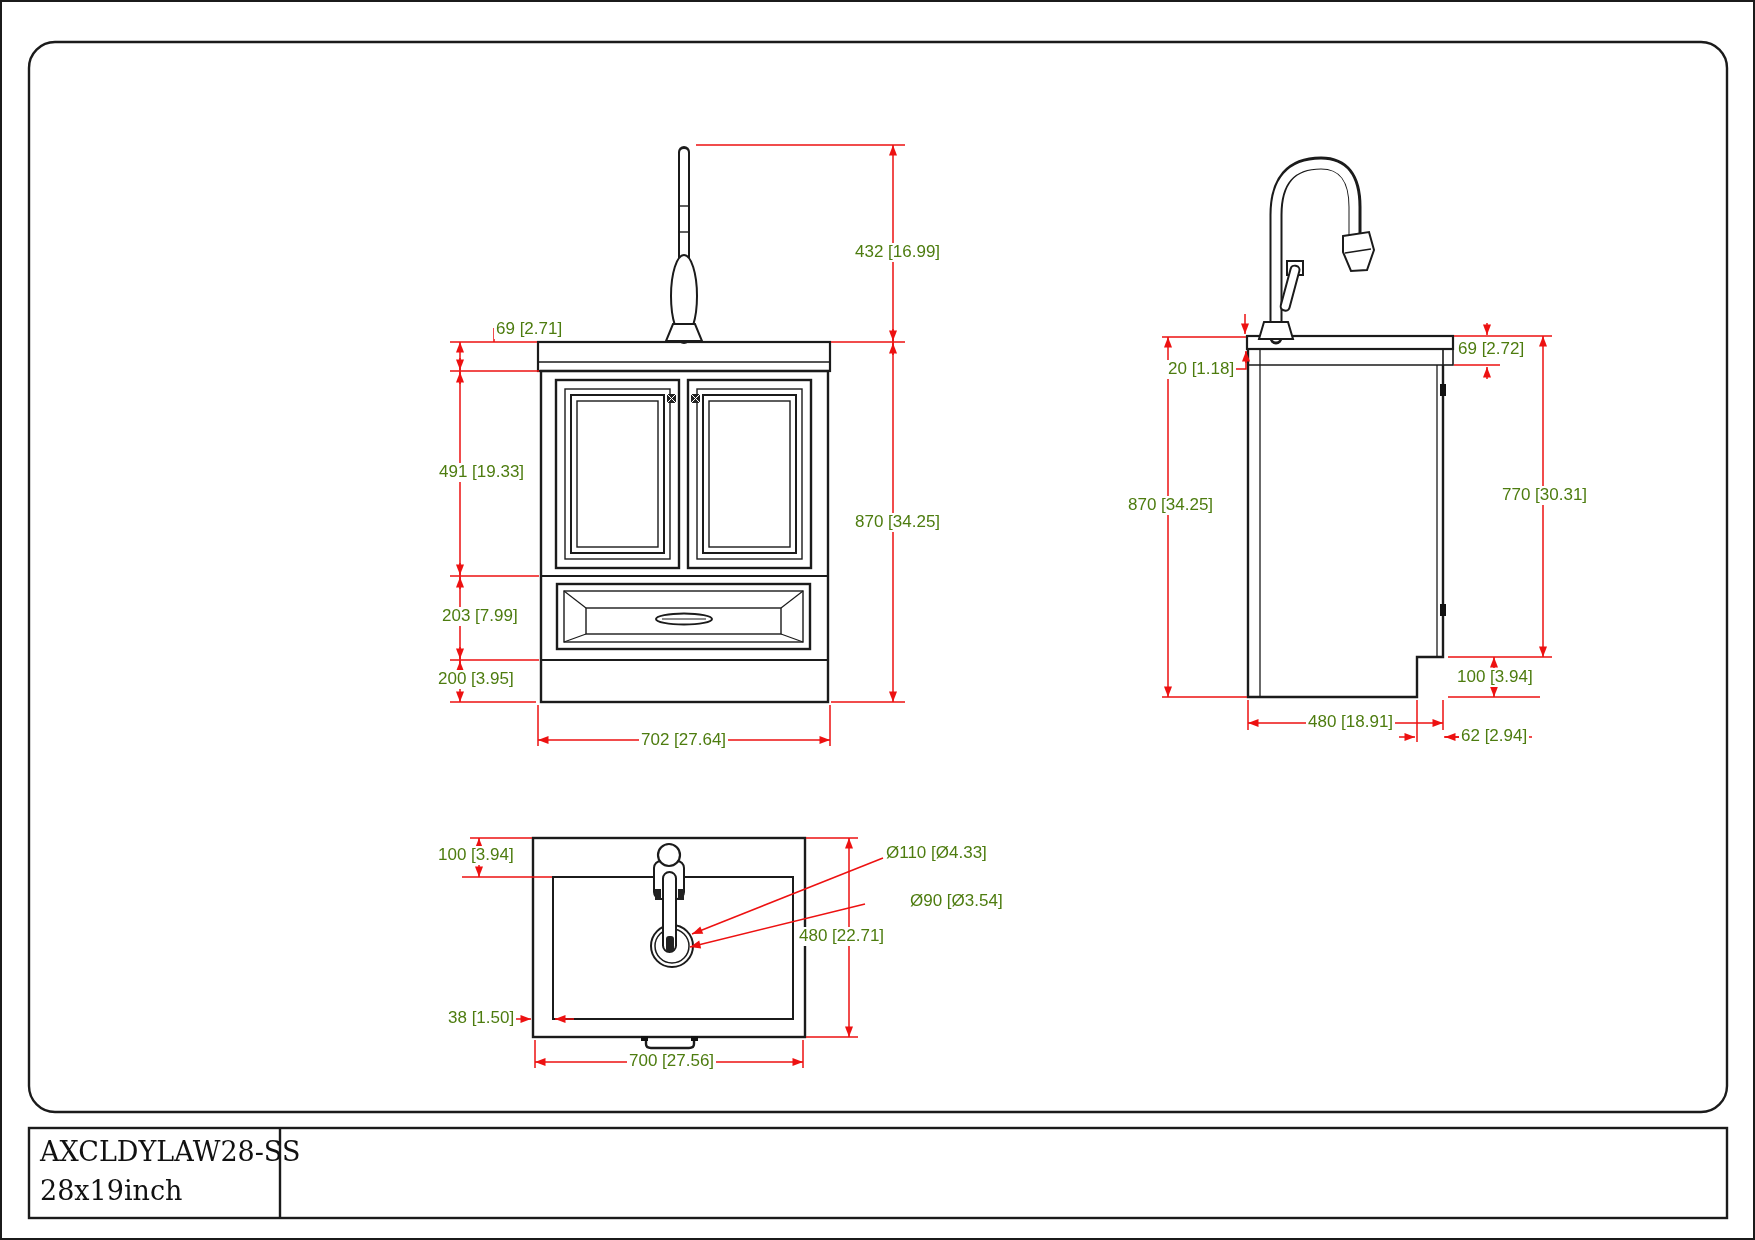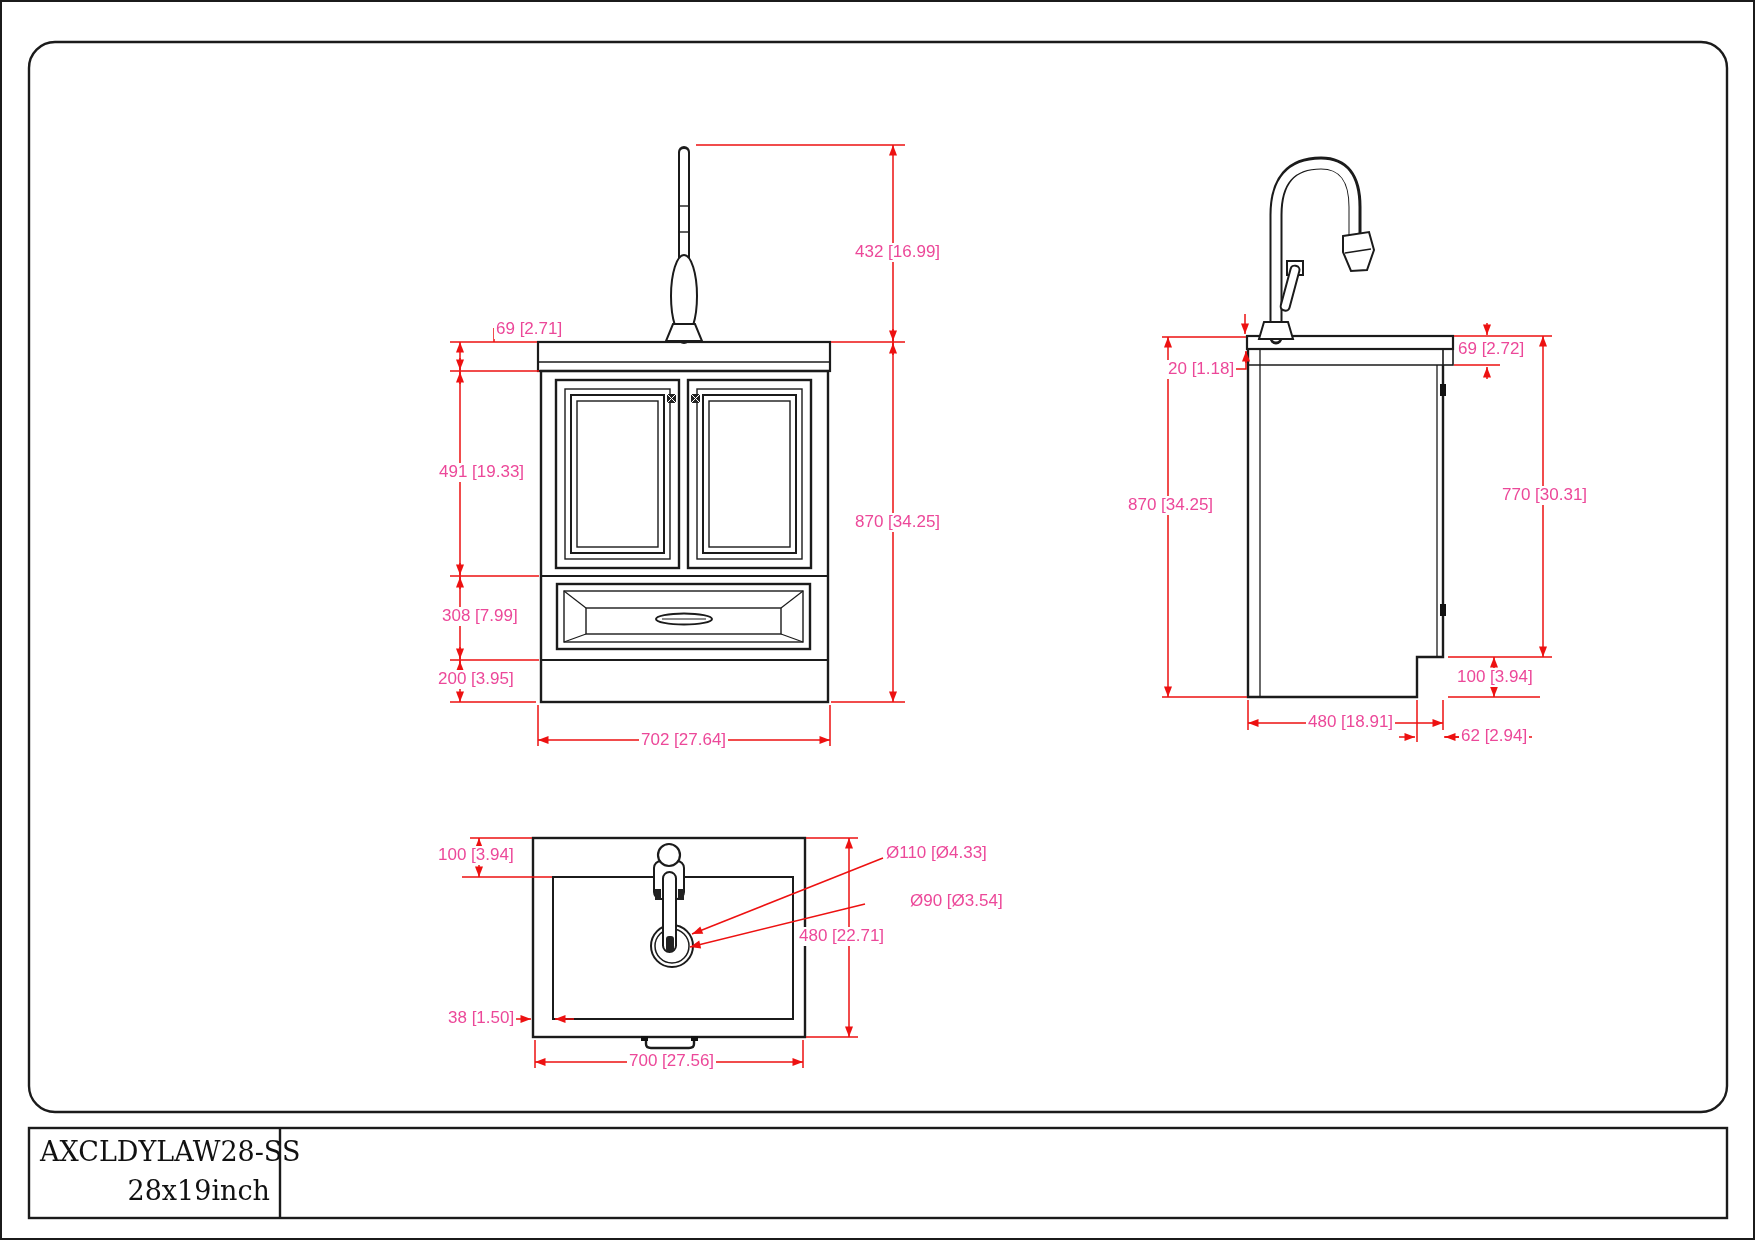--- a/index.html
+++ b/index.html
@@ -1,22 +1,22 @@
 <!DOCTYPE html>
 <html><head>
 <meta charset="utf-8">
 <style>
   html,body{margin:0;padding:0;background:#fff;}
   #page{position:relative;width:1755px;height:1240px;background:#fff;overflow:hidden;
         font-family:"Liberation Sans", sans-serif;}
   #draw-svg{position:absolute;left:0;top:0;}
-  .dim{position:absolute;color:#ec4899;font-size:17px;line-height:1.1;white-space:nowrap;
+  .dim{position:absolute;color:#4d7c0f;font-size:17px;line-height:1.1;white-space:nowrap;
        background:#ffffff;padding:0 2px;font-family:"Liberation Sans",sans-serif;}
   .tb-text{position:absolute;color:#111;font-family:"DejaVu Serif","Liberation Serif",serif;
-       font-size:27px;font-weight:500;text-align:right;width:230px;left:40px;white-space:nowrap;}
+       font-size:27px;font-weight:500;text-align:left;width:230px;left:40px;white-space:nowrap;}
 </style>
 </head>
 <body>
 
 <div id="page">
 
 <svg id="draw-svg" width="1755" height="1240" viewBox="0 0 1755 1240">
   <defs>
     <marker id="ar" markerUnits="userSpaceOnUse" markerWidth="12" markerHeight="9" refX="11" refY="4.5" orient="auto-start-reverse">
       <path d="M0.5,0.5 L11,4.5 L0.5,8.5 Z" fill="#ed1111"></path>
@@ -199,21 +199,21 @@
       <line x1="574" y1="1019" x2="555" y2="1019" marker-end="url(#ar)"></line>
       <line x1="883" y1="858" x2="692" y2="934" marker-end="url(#ar)"></line>
       <line x1="865" y1="904" x2="690" y2="947" marker-end="url(#ar)"></line>
     </g>
   </g>
 </svg>
 
 <span class="dim" style="left:853px;top:243px">432 [16.99]</span>
 <span class="dim" style="left:494px;top:320px">69 [2.71]</span>
 <span class="dim" style="left:437px;top:463px">491 [19.33]</span>
-<span class="dim" style="left:440px;top:607px">308 [7.99]</span>
+<span class="dim" style="left:440px;top:607px">203 [7.99]</span>
 <span class="dim" style="left:436px;top:670px">200 [3.95]</span>
 <span class="dim" style="left:853px;top:513px">870 [34.25]</span>
 <span class="dim" style="left:639px;top:731px">702 [27.64]</span>
 
 <span class="dim" style="left:1166px;top:360px">20 [1.18]</span>
 <span class="dim" style="left:1456px;top:340px">69 [2.72]</span>
 <span class="dim" style="left:1126px;top:496px">870 [34.25]</span>
 <span class="dim" style="left:1500px;top:486px">770 [30.31]</span>
 <span class="dim" style="left:1455px;top:668px">100 [3.94]</span>
 <span class="dim" style="left:1306px;top:713px">480 [18.91]</span>

